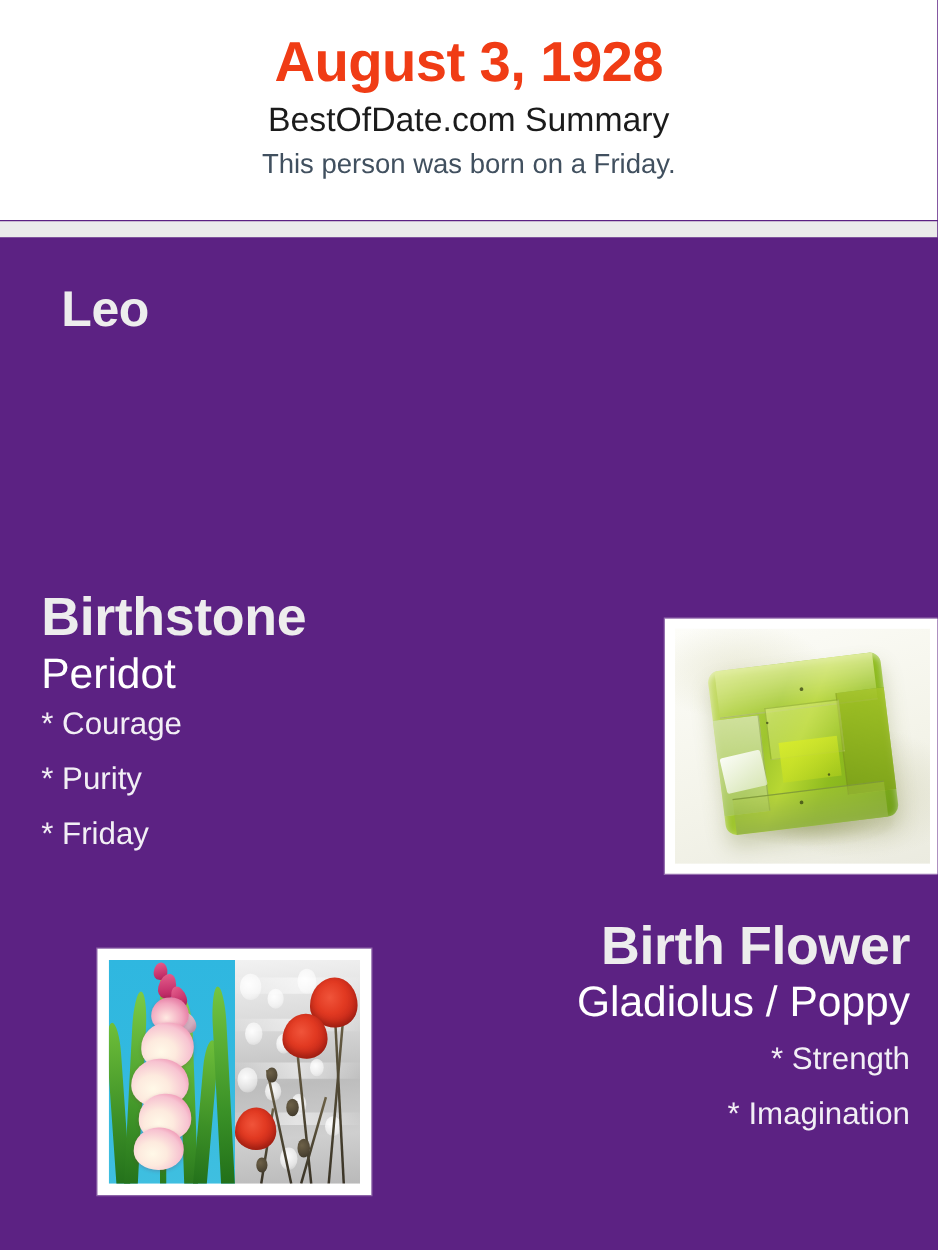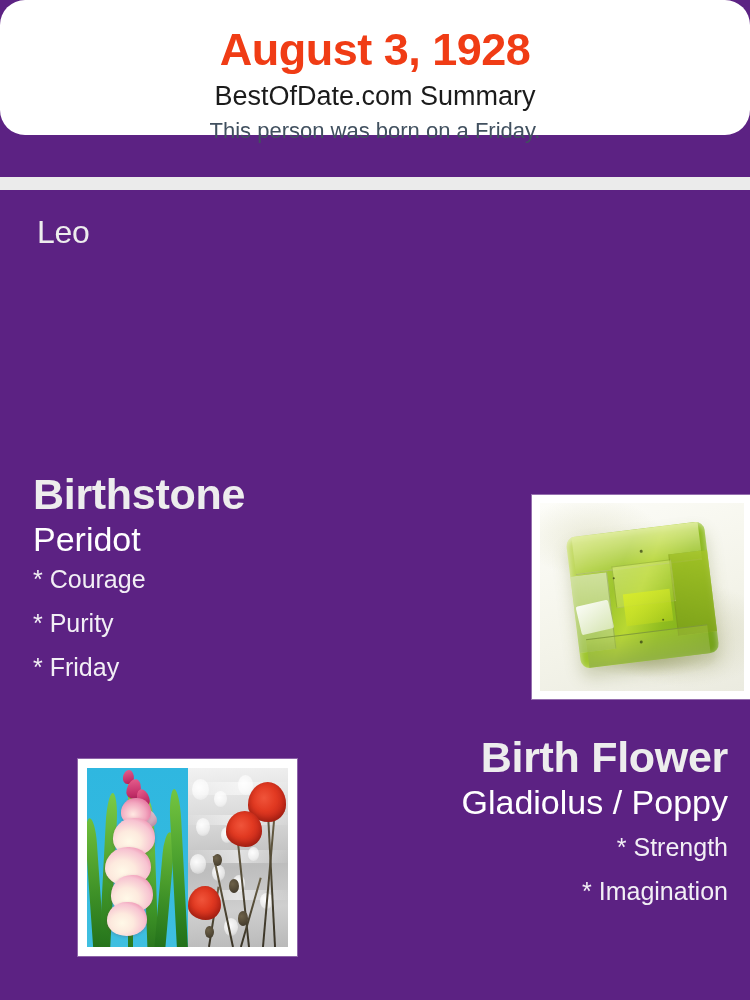--- a/index.html
+++ b/index.html
@@ -18,25 +18,24 @@
     width: 750px;
     height: 1000px;
     background: #5c2283;
   }
 
   
   .header {
     position: absolute;
     left: 0; top: 0;
     width: 750px;
-    height: 135px;
+    height: 176px;
     background: #ffffff;
     text-align: center;
     box-sizing: border-box;
-    border-radius: 25px;
   }
   .header-date {
     margin: 0;
     padding-top: 26px;
     font-size: 45px;
     font-weight: bold;
     letter-spacing: -0.5px;
     color: #f03c15;
     line-height: 1.05;
   }
@@ -73,23 +72,23 @@
     background: #5c2283;
   }
 
   
   .zodiac {
     position: absolute;
     left: 33px; top: 22px;
     width: 660px;
   }
   .zodiac-sign {
-    margin: 4px;
-    font-size: 32px;
-    font-weight: normal;
+    margin: 16px;
+    font-size: 40px;
+    font-weight: bold;
     color: #ededed;
     line-height: 1.0;
     letter-spacing: -0.3px;
   }
   .zodiac-desc {
     margin: 0;
     padding-top: 11px;
     font-size: 34px;
     font-weight: normal;
     color: #ffffff;

